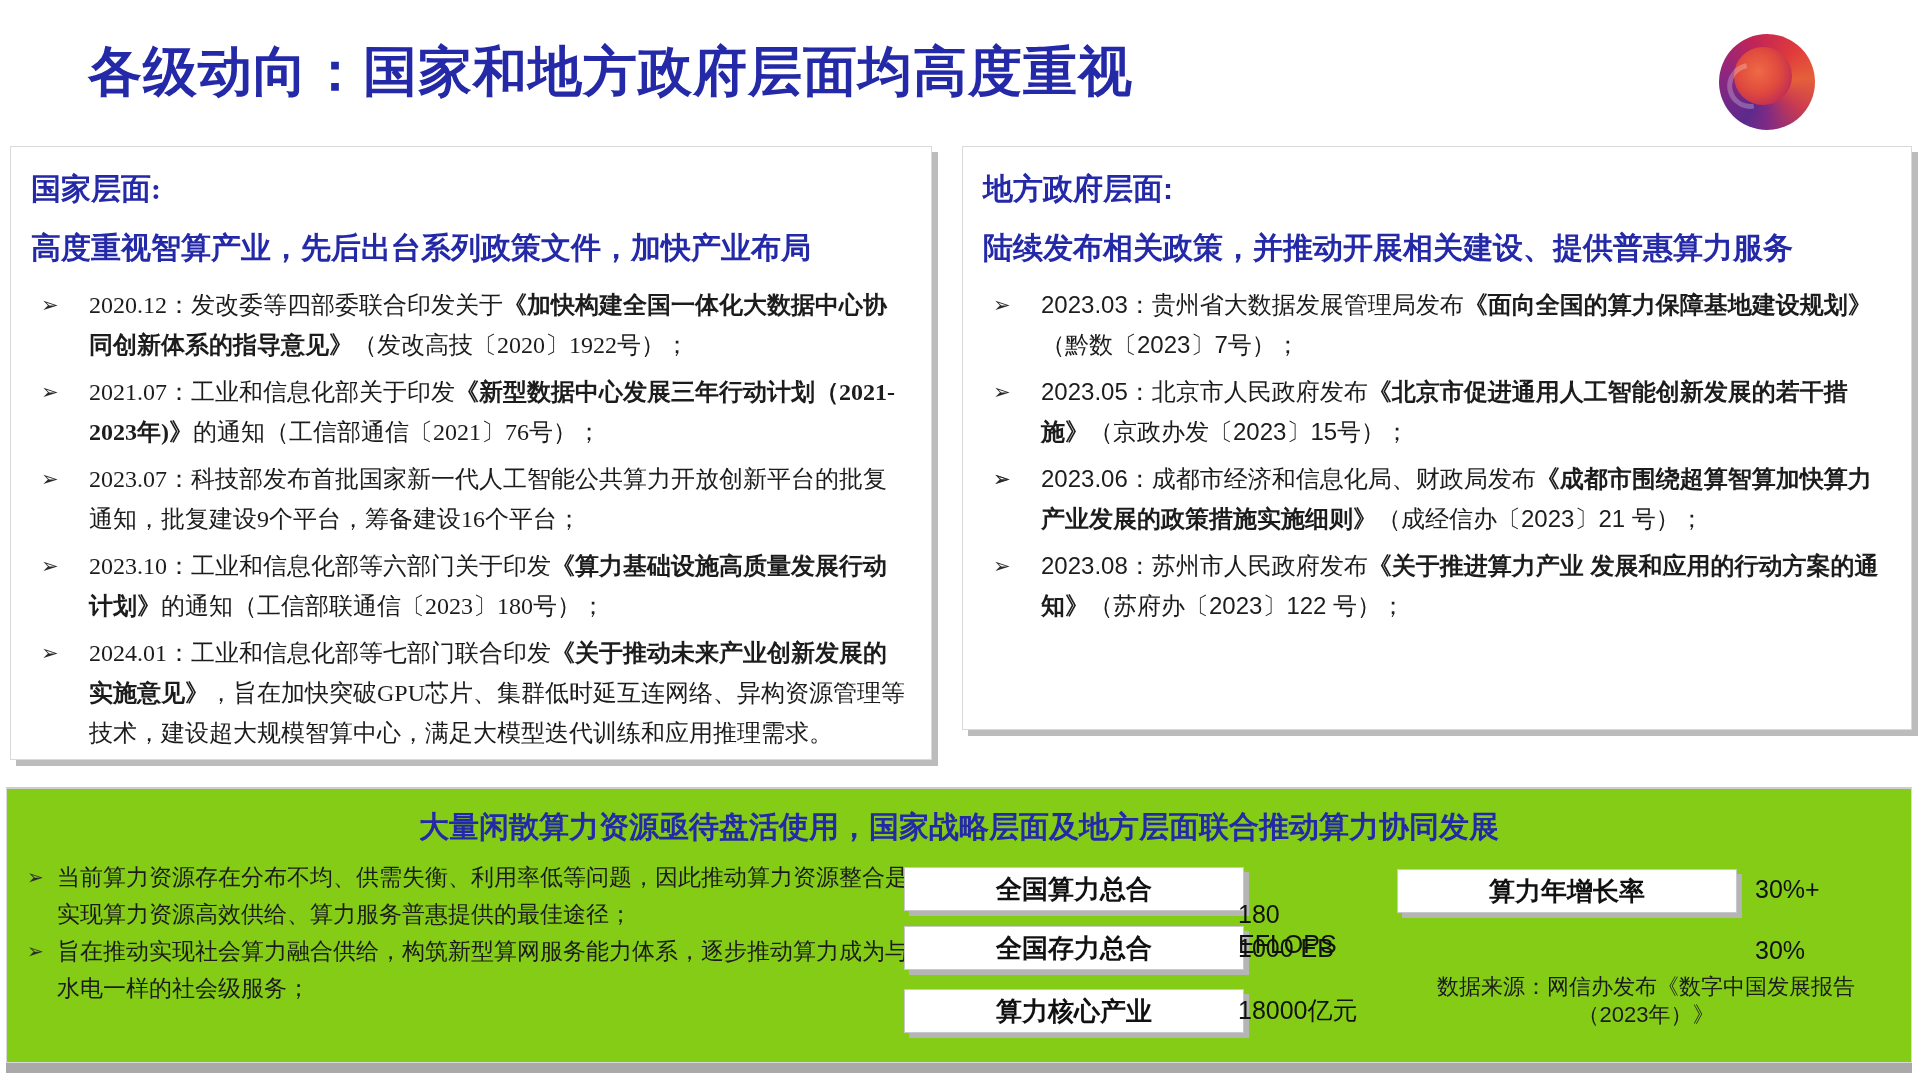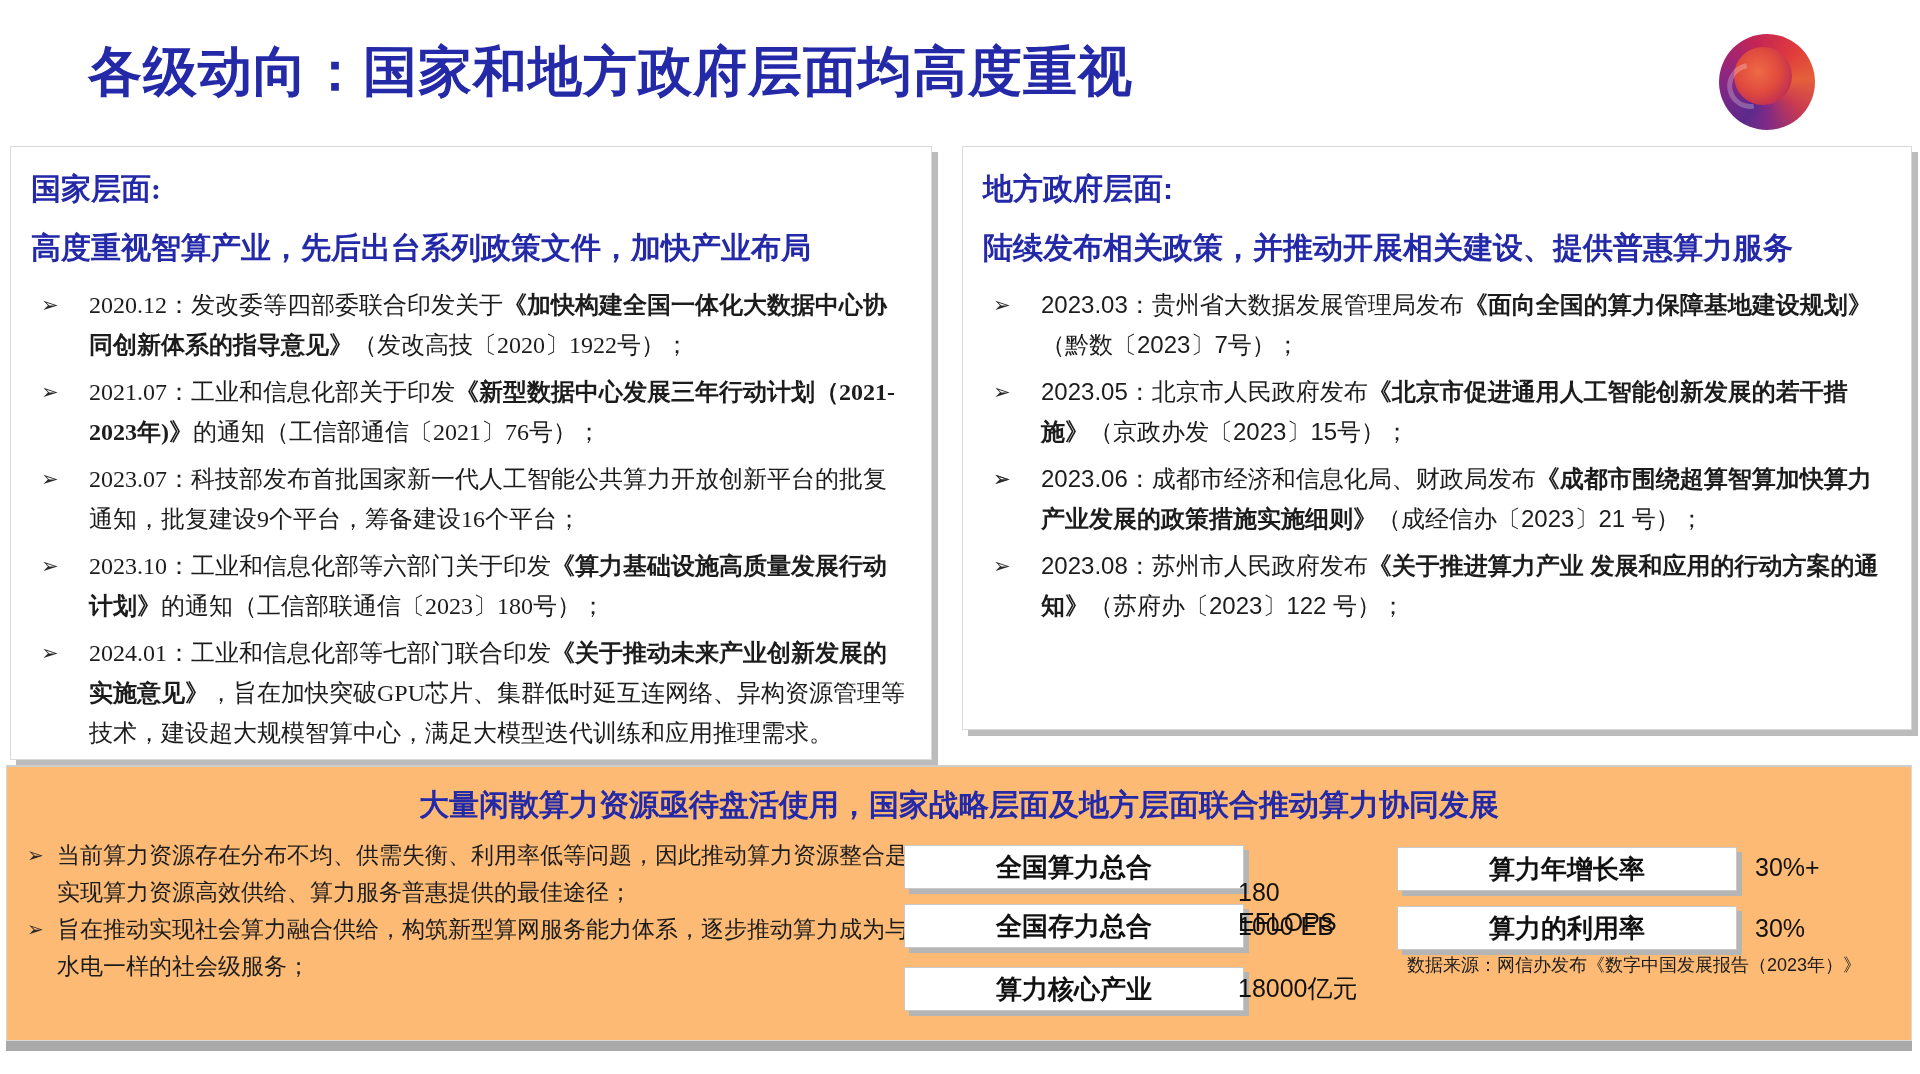--- a/index.html
+++ b/index.html
@@ -27,39 +27,39 @@
   .panel.right{left:962px;top:146px;width:950px;height:584px;}
   .panel-heading{font-size:30px;font-weight:800;color:#2429a8;margin:8px 0 0 6px;line-height:36px;}
   .panel-subheading{font-size:30px;font-weight:800;color:#2429a8;margin:22px 0 0 6px;line-height:38px;}
   .bullets{margin-top:18px;}
   .bullet{position:relative;padding-left:64px;font-size:24px;line-height:40px;
           color:#1c1c1c;margin-bottom:7px;}
   .bullet .marker{position:absolute;left:16px;top:0;font-size:21px;color:#2b2b2b;}
   .bullet b{font-weight:800;}
 
   
-  .bottom-box{position:absolute;left:6px;top:765px;width:1906px;height:276px;background:#fdba74;
+  .bottom-box{position:absolute;left:6px;top:787px;width:1906px;height:276px;background:#84cc16;
               border:1px solid #d9d9d9;border-top:2px solid #cdcdcd;box-sizing:border-box;
               box-shadow:0 10px 0 0 #a9a9a9;}
   .bottom-title{position:absolute;left:0;right:0;top:18px;text-align:center;
                 font-size:30px;font-weight:800;color:#2429a8;}
   .bottom-bullets{position:absolute;left:20px;top:70px;width:884px;}
   .bottom-bullet{position:relative;padding-left:30px;font-size:23px;line-height:37px;color:#1c1c1c;}
   .bottom-bullet .marker{position:absolute;left:0;top:0;font-size:20px;color:#2b2b2b;}
 
   .stat-box{position:absolute;width:340px;height:44px;background:#fff;border:1px solid #c9c9c9;
             box-shadow:5px 5px 0 0 #b5b5b5;box-sizing:border-box;display:flex;align-items:center;
             justify-content:center;font-size:26px;font-weight:700;color:#111;}
   .sb0{left:897px;top:78px;} .sb1{left:897px;top:137px;text-align:right;} .sb2{left:897px;top:200px;}
   .sb3{left:1390px;top:80px;} .sb4{left:1390px;top:139px;}
   .stat-value{position:absolute;font-size:25px;color:#111;line-height:30px;}
   .sv0{left:1231px;top:74px;width:120px;margin-top:36px;} .sv1{left:1231px;top:144px;width:160px;}
   .sv2{left:1231px;top:206px;width:180px;} .sv3{left:1748px;top:85px;} .sv4{left:1748px;top:146px;}
-  .source-note{position:absolute;left:1400px;top:184px;width:478px;font-size:18px;
-               line-height:28px;color:#1c1c1c;}
+  .source-note{position:absolute;left:1400px;top:184px;width:478px;font-size:22px;
+               line-height:28px;color:#1c1c1c;text-align:center;}
 </style>
 </head>
 <body>
 
 <div class="slide">
 
   <div class="main-title">各级动向：国家和地方政府层面均高度重视</div>
   <div class="logo"></div>
 
   <section class="panel left">
@@ -99,23 +99,20 @@
       </div>
     <div class="stat-box sb1">
         <span>全国存力总合</span>
       </div>
     <div class="stat-box sb2">
         <span>算力核心产业</span>
       </div>
     <div class="stat-box sb3">
         <span>算力年增长率</span>
       </div>
-    <div class="stat-box sb4">
-        <span>算力的利用率</span>
-      </div>
 
     <div class="stat-value sv0">180 EFLOPS</div>
     <div class="stat-value sv1">1000 EB</div>
     <div class="stat-value sv2">18000亿元</div>
     <div class="stat-value sv3">30%+</div>
     <div class="stat-value sv4">30%</div>
 
     <div class="source-note">数据来源：网信办发布《数字中国发展报告（2023年）》</div>
   </section>
 

